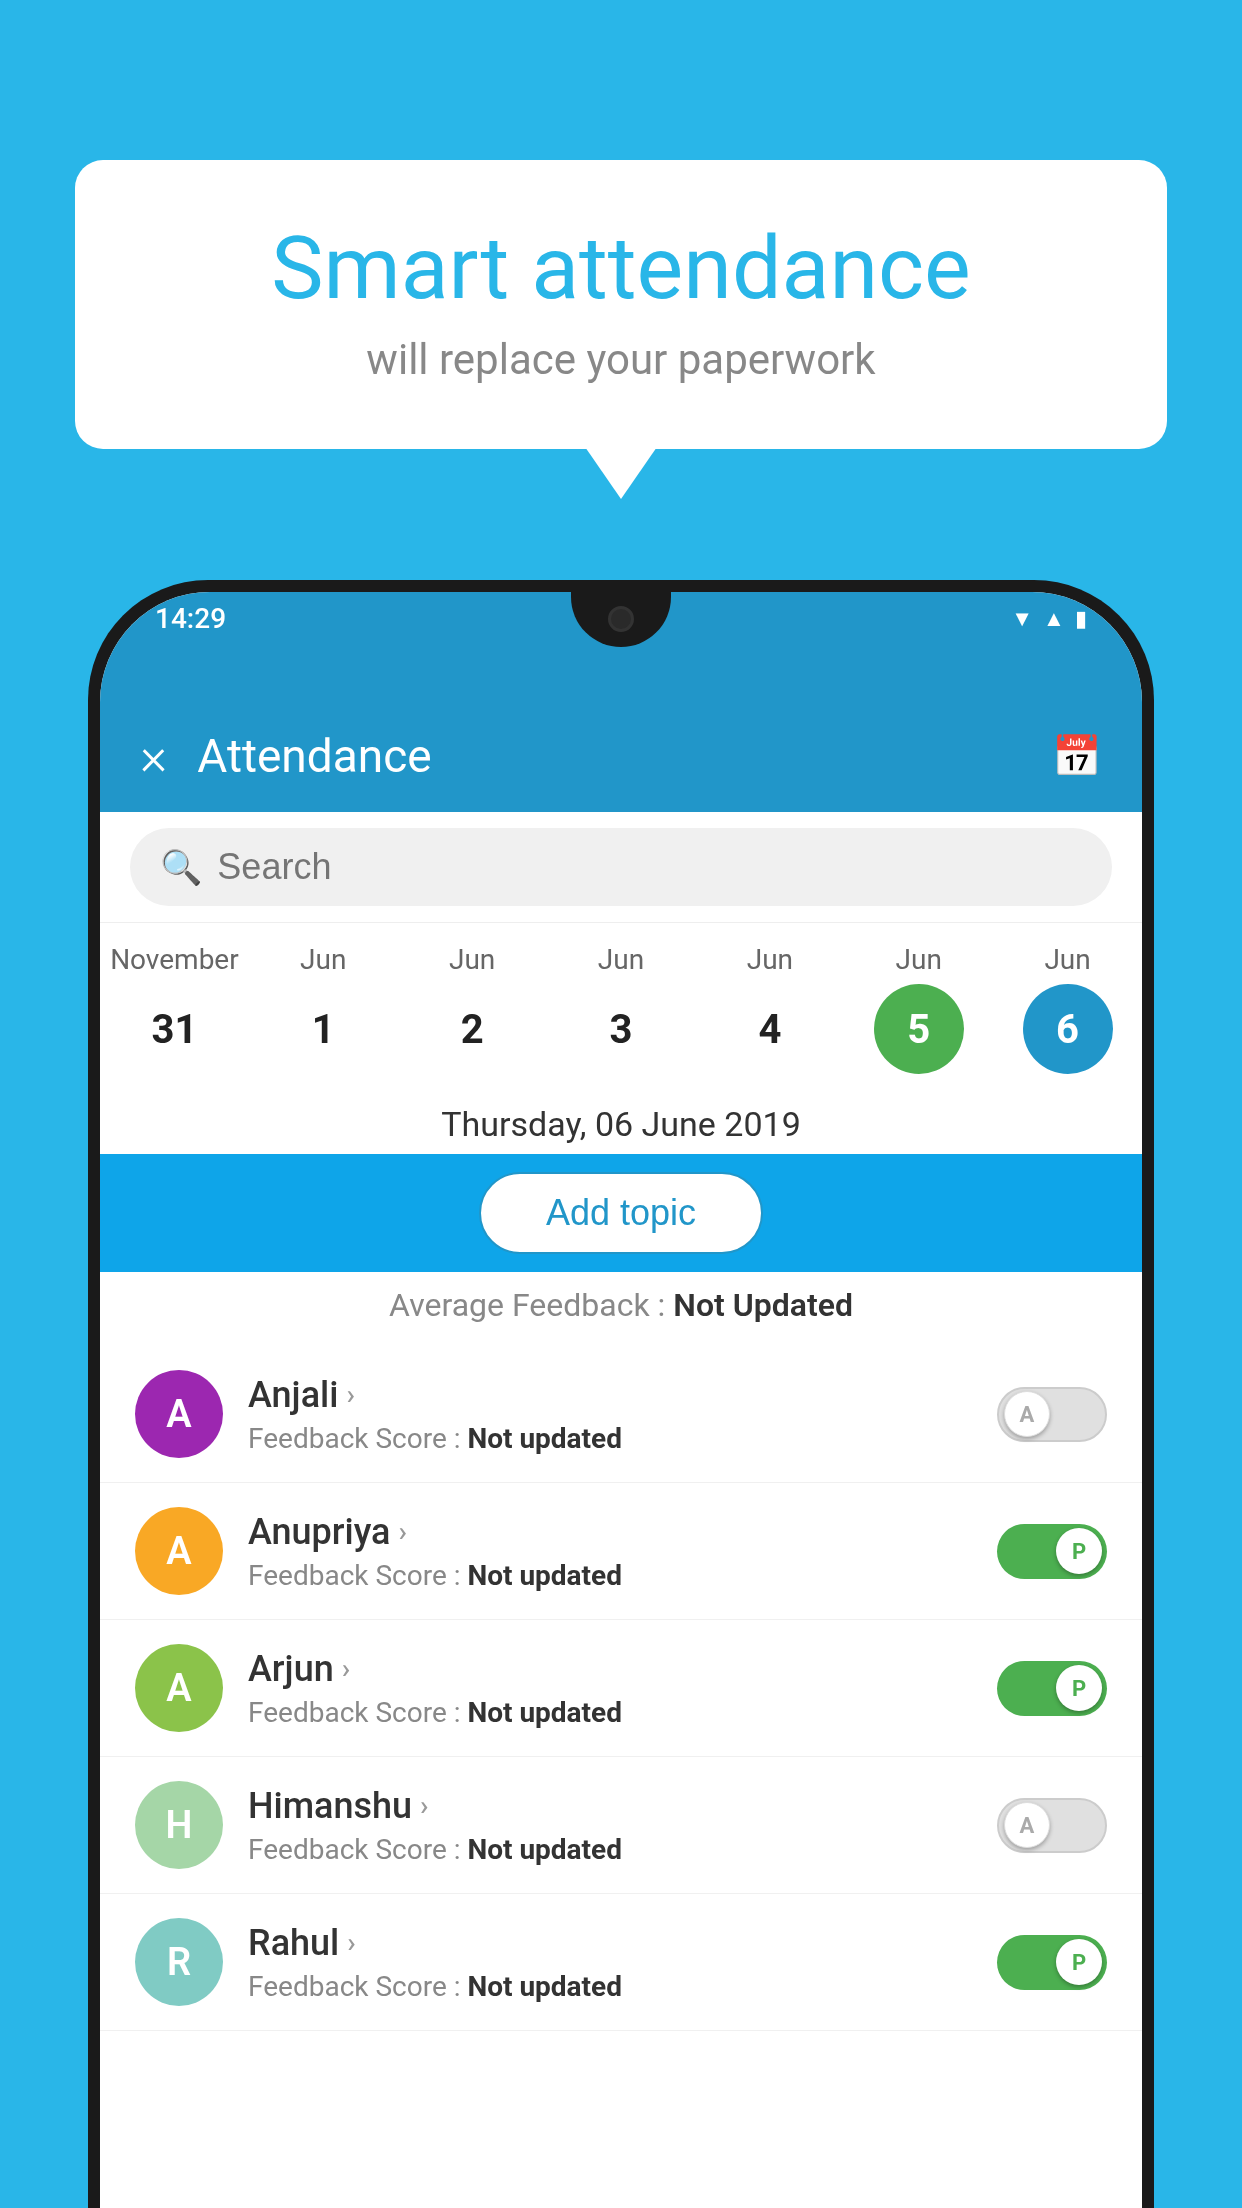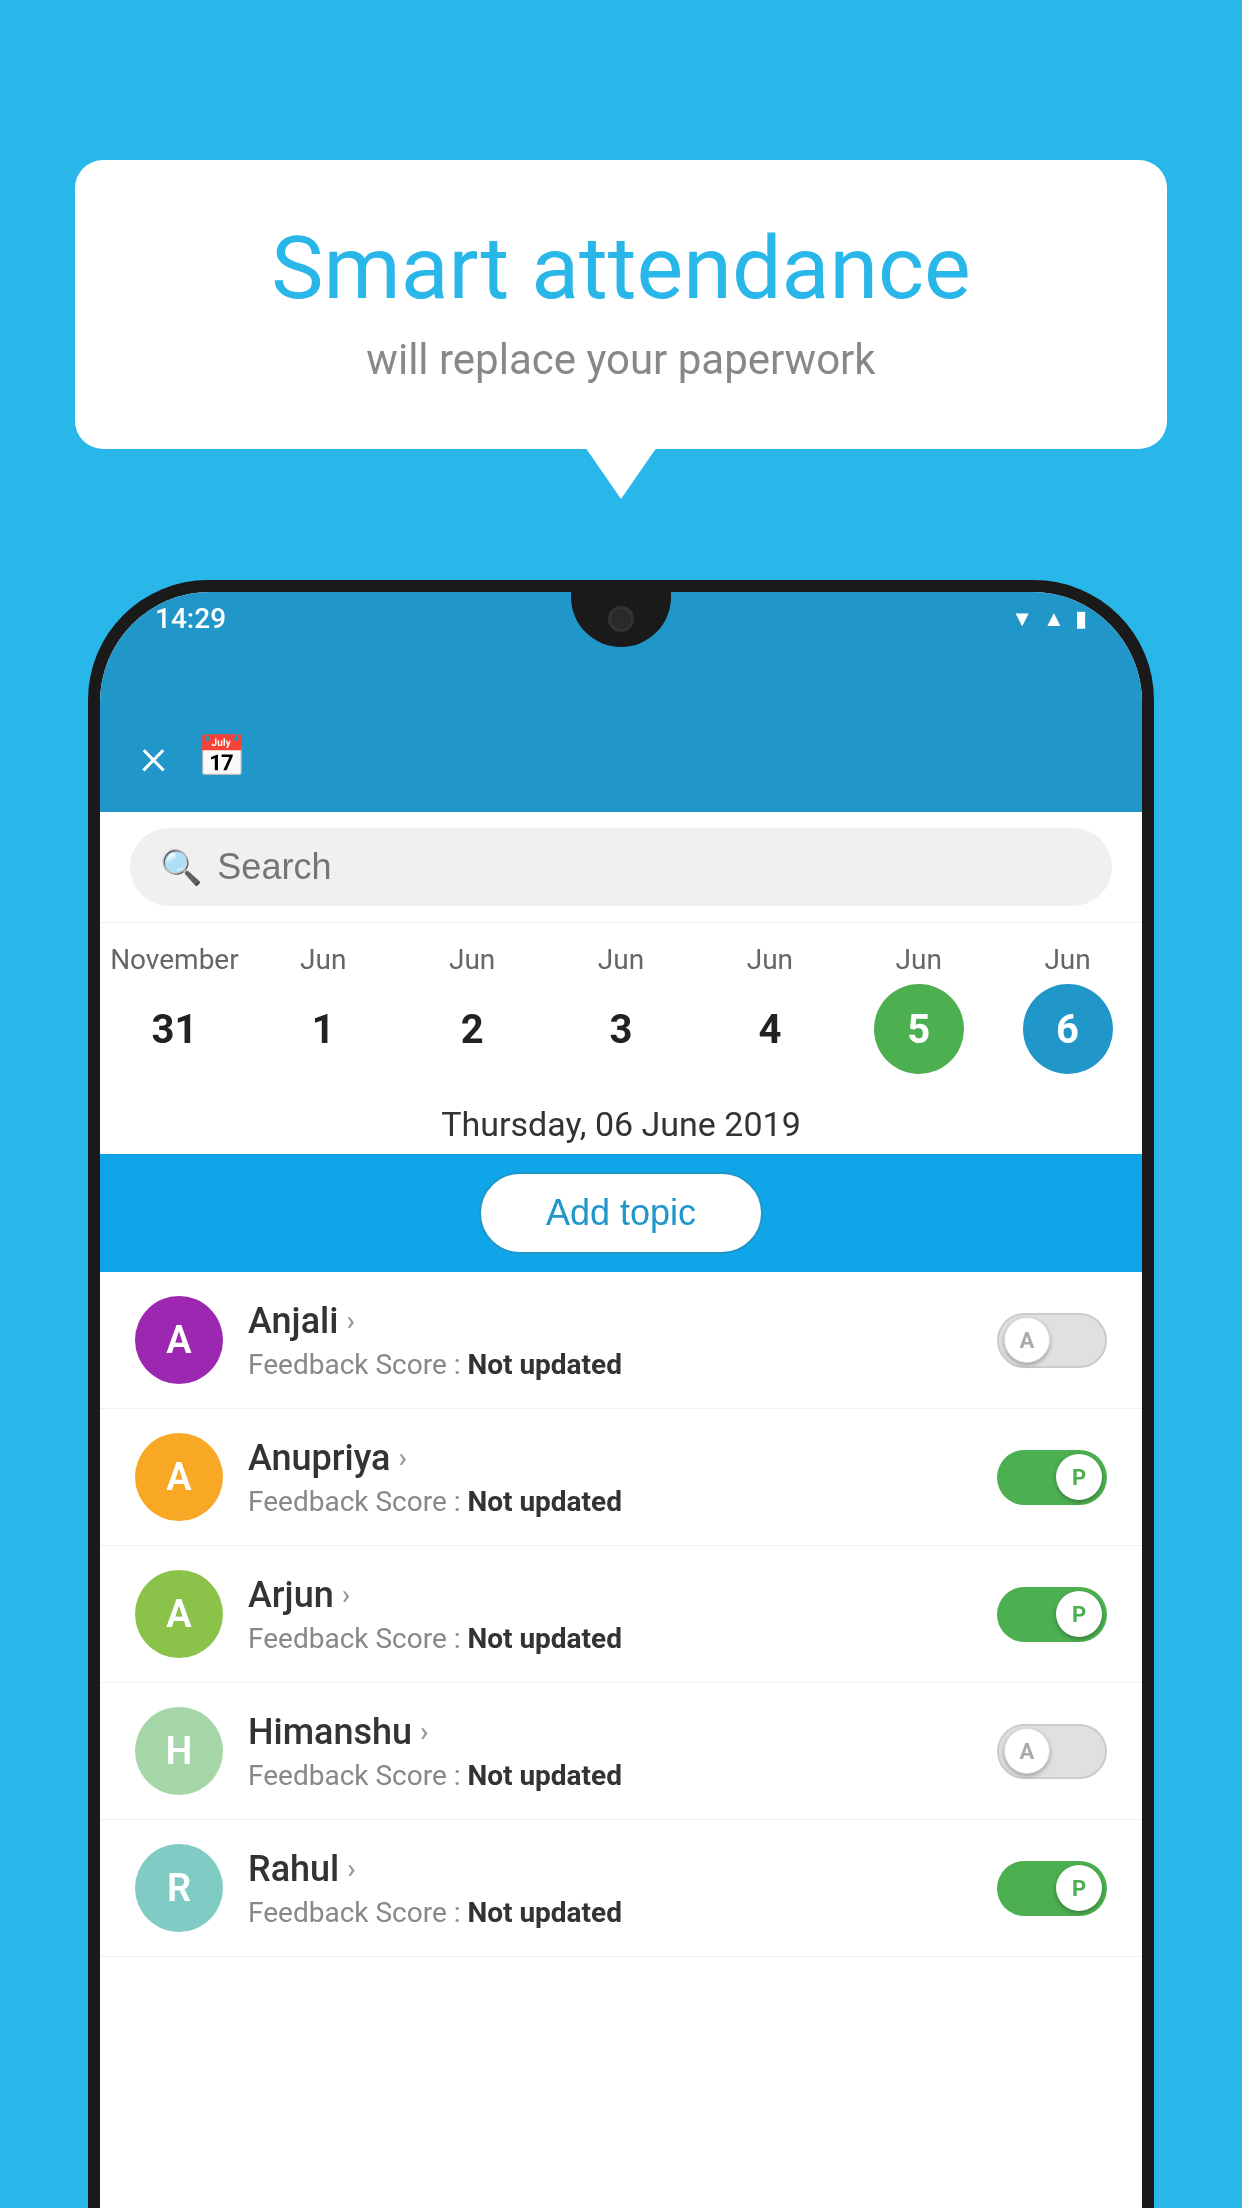--- a/index.html
+++ b/index.html
@@ -376,20 +376,21 @@
         <div class="status-icons">
           <span class="status-icon">▼</span>
           <span class="status-icon">▲</span>
           <span class="status-icon">▮</span>
         </div>
       </div>
     </div>
 
     <div class="app-bar">
       <span class="app-bar-close">×</span>
+      <span class="app-bar-title">Attendance</span>
       <span class="app-bar-calendar">📅</span>
     </div>
 
     <div class="search-container">
       <div class="search-input-wrapper">
         <span class="search-icon">🔍</span>
         <input class="search-input" type="text" placeholder="Search" style="">
       </div>
     </div>
 
@@ -423,20 +424,24 @@
           <div class="date-day-circle selected">6</div>
         </div>
       </div>
 
     <div class="selected-date-header">Thursday, 06 June 2019</div>
 
     <div class="add-topic-container">
       <button class="add-topic-btn">Add topic</button>
     </div>
 
+    <div class="avg-feedback">
+      <span>Average Feedback :</span>
+      <strong>Not Updated</strong>
+    </div>
 
     <div class="student-list" id="student-list">
         <div class="student-item">
           <div class="student-avatar" style="background-color: rgb(156, 39, 176);">A</div>
           <div class="student-info">
             <div class="student-name">Anjali <span class="student-chevron">›</span></div>
             <div class="student-feedback">Feedback Score : <strong>Not updated</strong></div>
           </div>
           <div class="toggle-container">
             <div class="toggle off">

